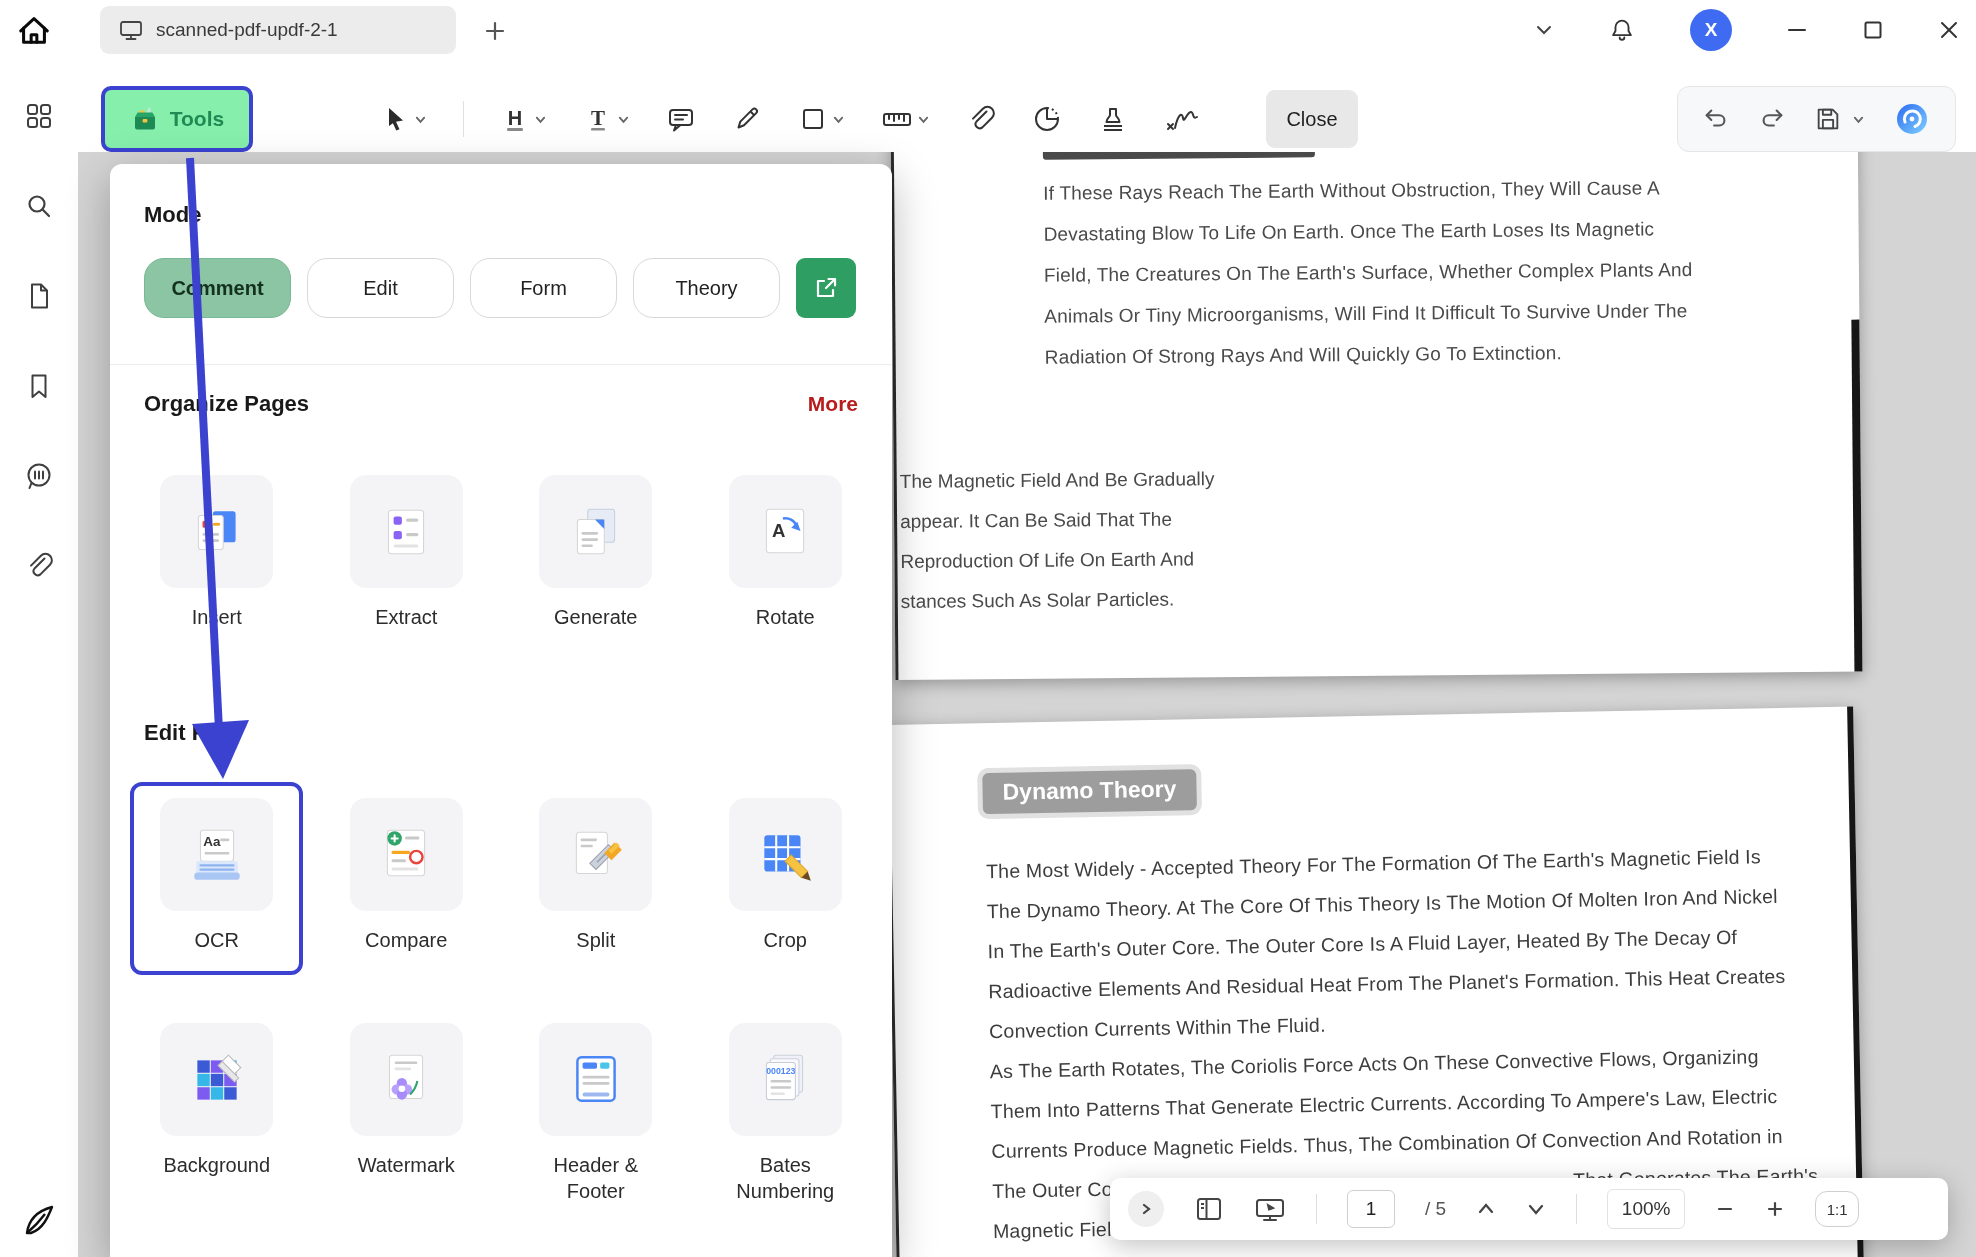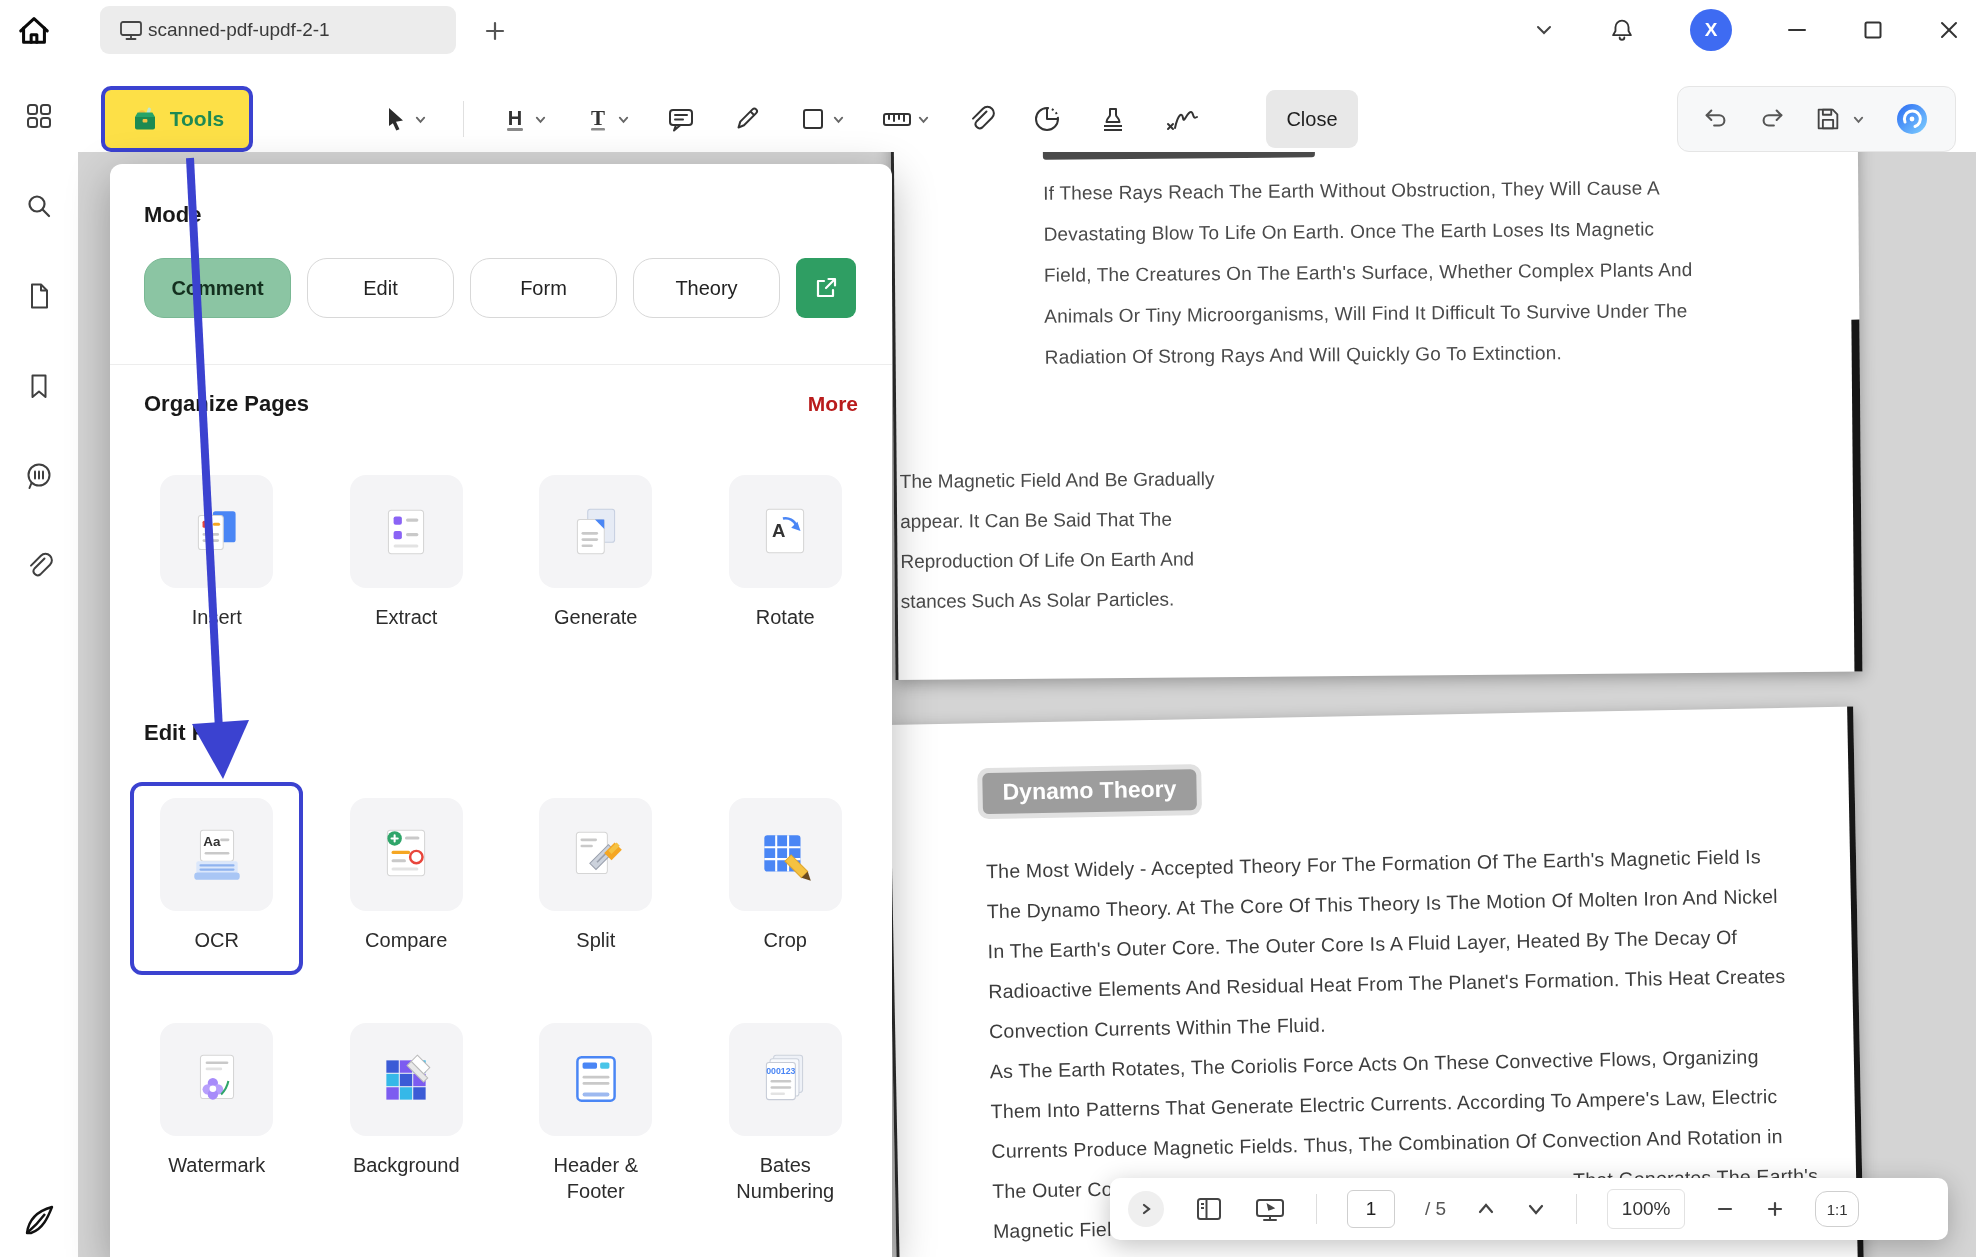--- a/index.html
+++ b/index.html
@@ -32,37 +32,37 @@
   .fragR { left:678px; top:448px; }
   .fragB { left:97px; top:488px; }
 
   
   .topbar { position:absolute; left:0; top:0; width:100%; height:60px; background:#fff; z-index:20; }
   .strip  { position:absolute; left:78px; top:60px; right:0; height:92px; background:#fff; z-index:12; }
   .sidebar{ position:absolute; left:0; top:60px; width:78px; bottom:0; background:#fff; z-index:22; }
 
   .home-btn { position:absolute; left:12px; top:8px; width:44px; height:44px; display:flex; align-items:center; justify-content:center; border-radius:8px; cursor:pointer; }
   .tab { position:absolute; left:100px; top:6px; width:356px; height:48px; background:#ececec; border-radius:9px;
-         display:flex; align-items:center; gap:4px; padding:0 18px; cursor:pointer; }
+         display:flex; align-items:center; gap:12px; padding:0 18px; cursor:pointer; }
   .tab-title { font-size:19px; color:#3a3a3a; white-space:nowrap; }
   .newtab { position:absolute; left:478px; top:14px; width:34px; height:34px; display:flex; align-items:center; justify-content:center; }
   .top-right { position:absolute; right:16px; top:8px; height:44px; display:flex; align-items:center; gap:54px; }
   .tr-item { display:flex; align-items:center; justify-content:center; cursor:pointer; }
   .avatar { width:42px; height:42px; border-radius:50%; background:#3e6bf2; color:#fff; font-size:19px; font-weight:700;
             display:flex; align-items:center; justify-content:center; }
 
   .side-items { position:absolute; left:0; top:0; width:78px; display:flex; flex-direction:column; align-items:center; }
   .side-item { width:44px; height:44px; display:flex; align-items:center; justify-content:center; border-radius:8px; cursor:pointer; }
   .side-item:nth-child(1){ margin-top:34px; }
   .side-item:nth-child(n+2){ margin-top:46px; }
   .side-logo { position:absolute; left:19px; bottom:16px; width:40px; height:40px; }
 
   
   .tools-btn { position:absolute; left:101px; top:86px; width:152px; height:66px; z-index:30;
-               border:4px solid #3b42d0; border-radius:10px; background:#fde047;
+               border:4px solid #3b42d0; border-radius:10px; background:#86efac;
                display:flex; align-items:center; justify-content:center; gap:10px; cursor:pointer; }
   .tools-label { color:#1f8a53; font-size:21px; font-weight:700; }
 
   .tool-row { position:absolute; left:380px; top:86px; height:66px; display:flex; align-items:center; gap:36px; z-index:16; }
   .tool { display:flex; align-items:center; gap:4px; cursor:pointer; }
   .vdiv { width:1px; height:36px; background:#e0e0e0; }
   .close-btn { margin-left:30px; width:92px; height:58px; background:#e8e8e8; border-radius:9px; border:none;
                font-family:inherit; font-size:20px; color:#1f1f1f; cursor:pointer; }
 
   .right-group { position:absolute; right:20px; top:86px; height:66px; display:flex; align-items:center; gap:28px;
@@ -606,58 +606,58 @@
         </div>
       <div class="tlabel">Crop</div>
     </div>
   </div>
 
   <div class="tool-grid g3">
     <div class="cell">
       <div class="card">
           <span>
         <svg width="62" height="62" viewBox="0 0 60 60">
-          <rect x="14" y="6" width="32" height="42" rx="3" fill="#fff" stroke="#d5d5d5"></rect>
-          <rect x="19" y="12" width="22" height="2.6" rx="1.3" fill="#c9c9c9"></rect>
-          <rect x="19" y="18" width="16" height="2.6" rx="1.3" fill="#e3e3e3"></rect>
-          <circle cx="26" cy="33" r="5" fill="#a78bfa"></circle>
-          <circle cx="21" cy="39" r="5" fill="#b79ffc"></circle>
-          <circle cx="31" cy="39" r="5" fill="#b79ffc"></circle>
-          <circle cx="26" cy="44" r="5" fill="#a78bfa"></circle>
-          <circle cx="26" cy="38.5" r="3.2" fill="#fff"></circle>
-          <path d="M34 44 C38 40 40 36 41 31" stroke="#2fa56a" stroke-width="2" fill="none"></path>
-        </svg>
-      </span>
-        </div>
-      <div class="tlabel">Watermark</div>
-    </div>
-    <div class="cell">
-      <div class="card">
-          <span>
-        <svg width="62" height="62" viewBox="0 0 60 60">
           <rect x="11" y="11" width="12" height="12" fill="#3b5bd6"></rect>
               <rect x="24" y="11" width="12" height="12" fill="#7c5cf0"></rect>
               <rect x="37" y="11" width="12" height="12" fill="#35b8e8"></rect>
           <rect x="11" y="24" width="12" height="12" fill="#35b8e8"></rect>
               <rect x="24" y="24" width="12" height="12" fill="#3b5bd6"></rect>
               <rect x="37" y="24" width="12" height="12" fill="#7c5cf0"></rect>
           <rect x="11" y="37" width="12" height="12" fill="#7c5cf0"></rect>
               <rect x="24" y="37" width="12" height="12" fill="#35b8e8"></rect>
               <rect x="37" y="37" width="12" height="12" fill="#3b5bd6"></rect>
           <polygon points="41,6 53,18 47,24 35,12" fill="#fff" stroke="#bbb"></polygon>
           <polygon points="35,12 31,16 47,32 51,28 47,24" fill="#e8e8e8" stroke="#bbb"></polygon>
         </svg>
       </span>
         </div>
       <div class="tlabel">Background</div>
     </div>
     <div class="cell">
       <div class="card">
           <span>
         <svg width="62" height="62" viewBox="0 0 60 60">
+          <rect x="14" y="6" width="32" height="42" rx="3" fill="#fff" stroke="#d5d5d5"></rect>
+          <rect x="19" y="12" width="22" height="2.6" rx="1.3" fill="#c9c9c9"></rect>
+          <rect x="19" y="18" width="16" height="2.6" rx="1.3" fill="#e3e3e3"></rect>
+          <circle cx="26" cy="33" r="5" fill="#a78bfa"></circle>
+          <circle cx="21" cy="39" r="5" fill="#b79ffc"></circle>
+          <circle cx="31" cy="39" r="5" fill="#b79ffc"></circle>
+          <circle cx="26" cy="44" r="5" fill="#a78bfa"></circle>
+          <circle cx="26" cy="38.5" r="3.2" fill="#fff"></circle>
+          <path d="M34 44 C38 40 40 36 41 31" stroke="#2fa56a" stroke-width="2" fill="none"></path>
+        </svg>
+      </span>
+        </div>
+      <div class="tlabel">Watermark</div>
+    </div>
+    <div class="cell">
+      <div class="card">
+          <span>
+        <svg width="62" height="62" viewBox="0 0 60 60">
           <rect x="12" y="8" width="36" height="42" rx="4" fill="#fff" stroke="#4a86f5" stroke-width="2.4"></rect>
           <rect x="17" y="13" width="14" height="6" rx="1.5" fill="#4a86f5"></rect>
           <rect x="34" y="13" width="9" height="6" rx="1.5" fill="#49c5e8"></rect>
           <rect x="17" y="26" width="26" height="2.6" rx="1.3" fill="#c9c9c9"></rect>
           <rect x="17" y="32" width="26" height="2.6" rx="1.3" fill="#c9c9c9"></rect>
           <rect x="17" y="42" width="26" height="4" rx="2" fill="#9db9f0"></rect>
         </svg>
       </span>
         </div>
       <div class="tlabel">Header &amp; Footer</div>

